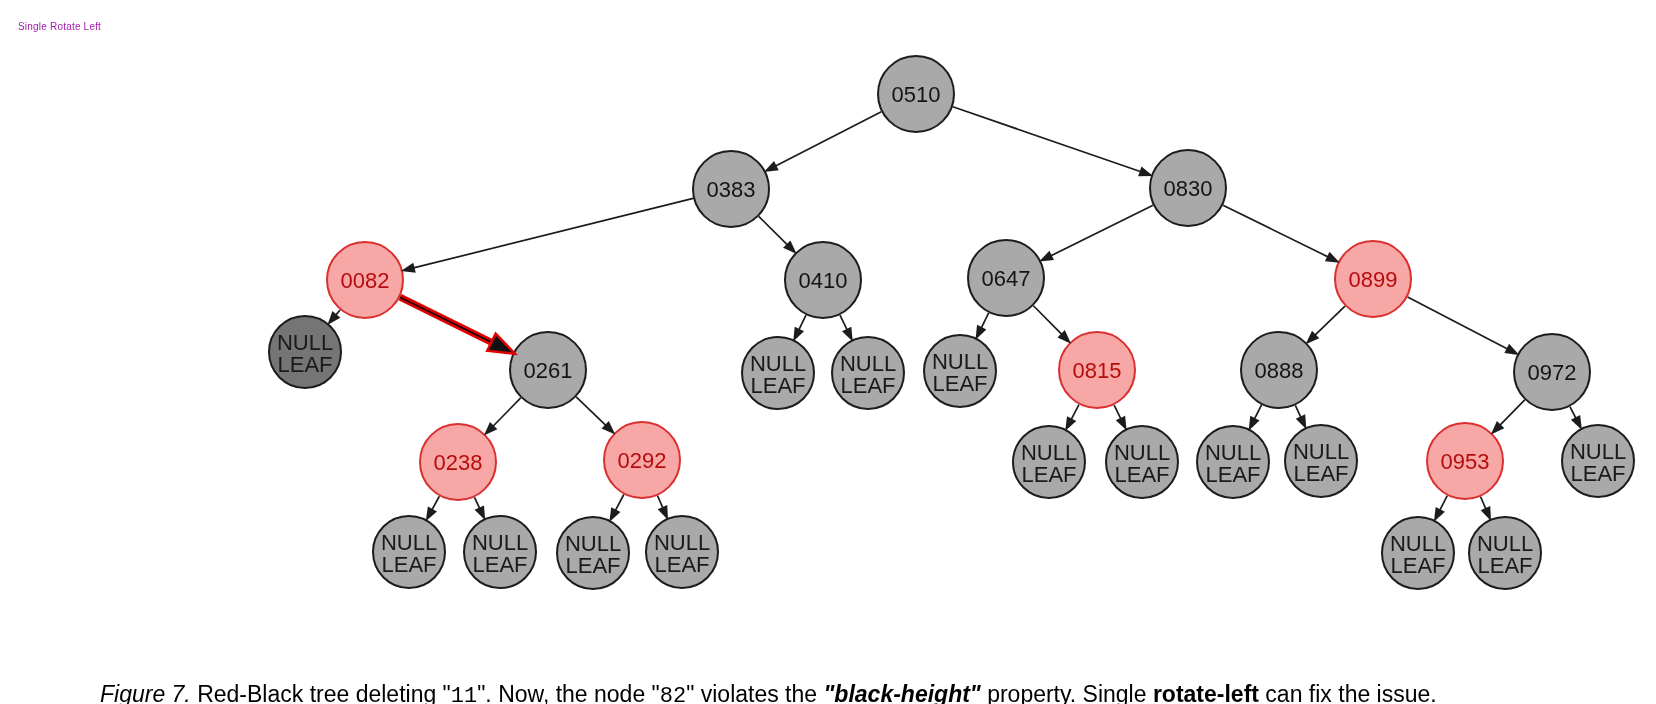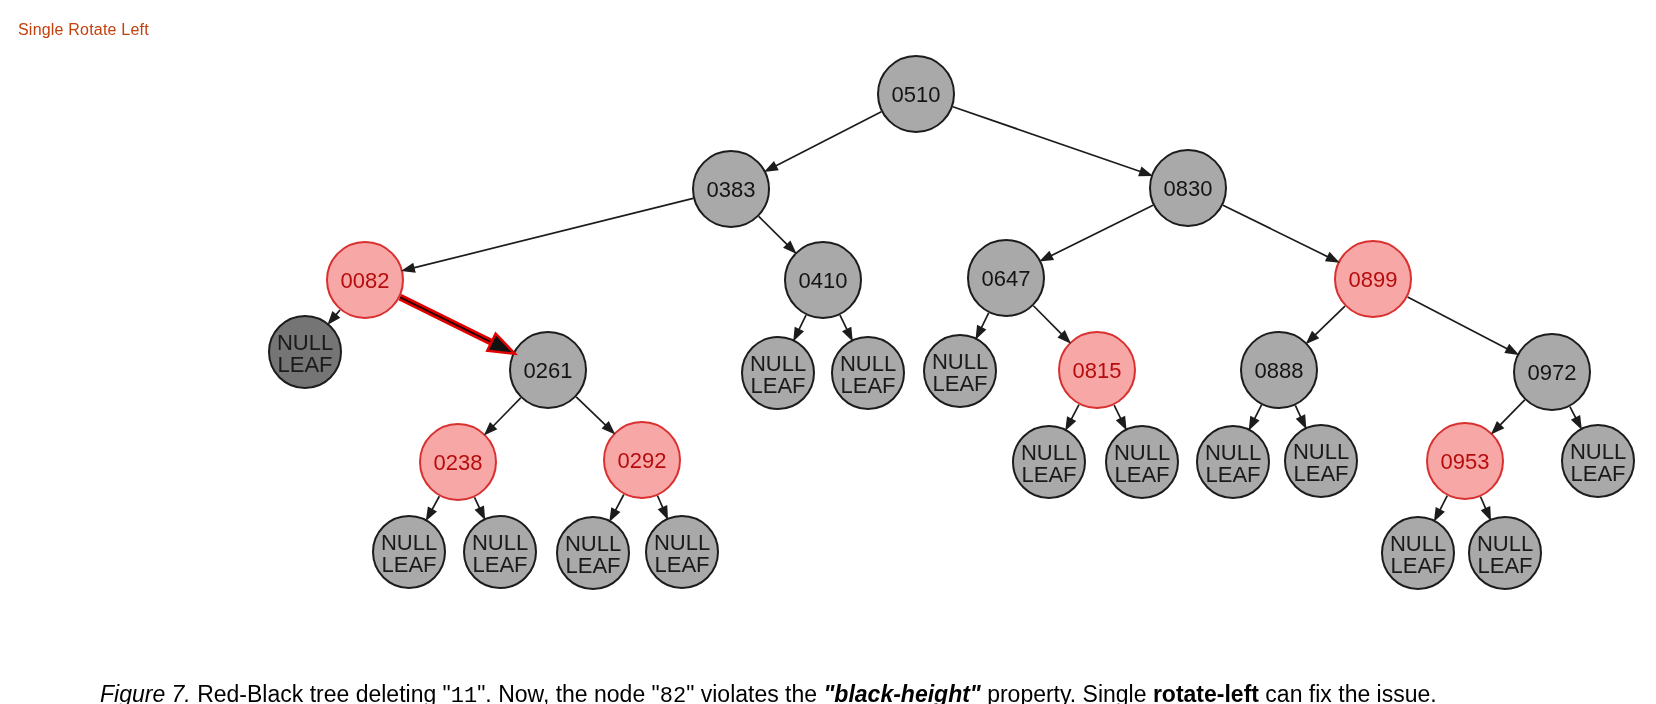--- a/index.html
+++ b/index.html
@@ -2,21 +2,21 @@
 <html><head>
 <meta charset="utf-8">
 <style>
   html,body{margin:0;padding:0;background:#ffffff;}
   body{
     width:1656px;height:704px;position:relative;overflow:hidden;
     font-family:"Liberation Sans",sans-serif;color:#111;
   }
   .diagram-title{
     position:absolute;top:21px;left:18px;
-    font-size:16px;color:#c2410c;letter-spacing:.2px;
+    font-size:10px;color:#a21caf;letter-spacing:.2px;
   }
   .tree-svg{position:absolute;top:0;left:0;}
   .figure-caption{
     position:absolute;top:641px;left:100px;right:0;
     font-size:23px;line-height:30px;color:#000;white-space:nowrap;margin-top:38px;
   }
   .seg-normal{font-style:normal;font-weight:400;}
   .seg-italic{font-style:italic;font-weight:400;}
   .seg-bold{font-weight:700;}
   .seg-bold-italic{font-weight:700;font-style:italic;}

